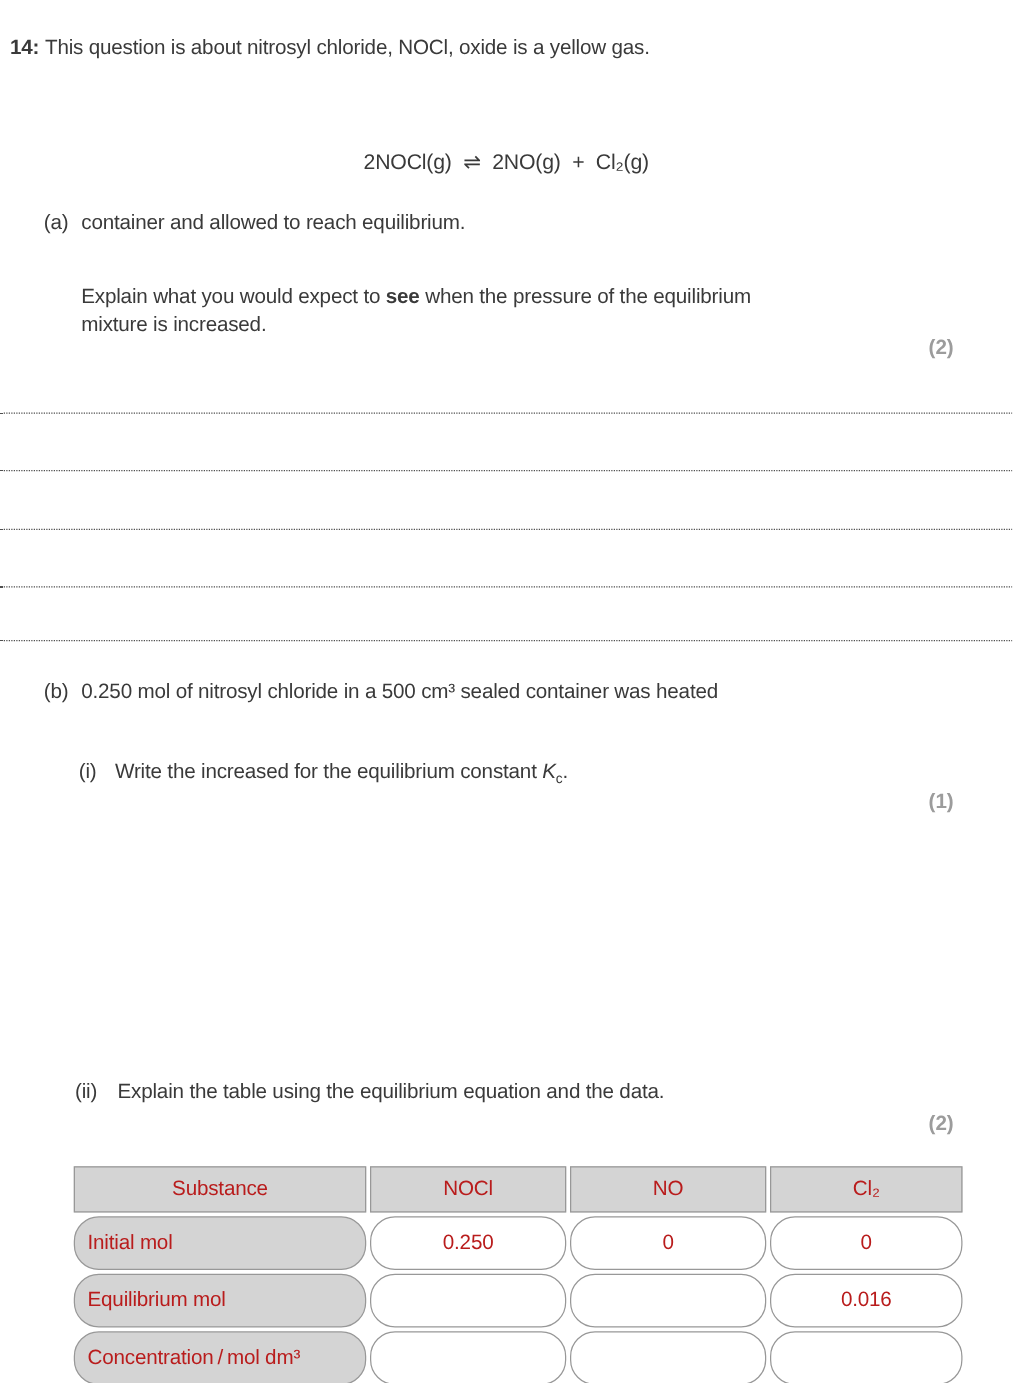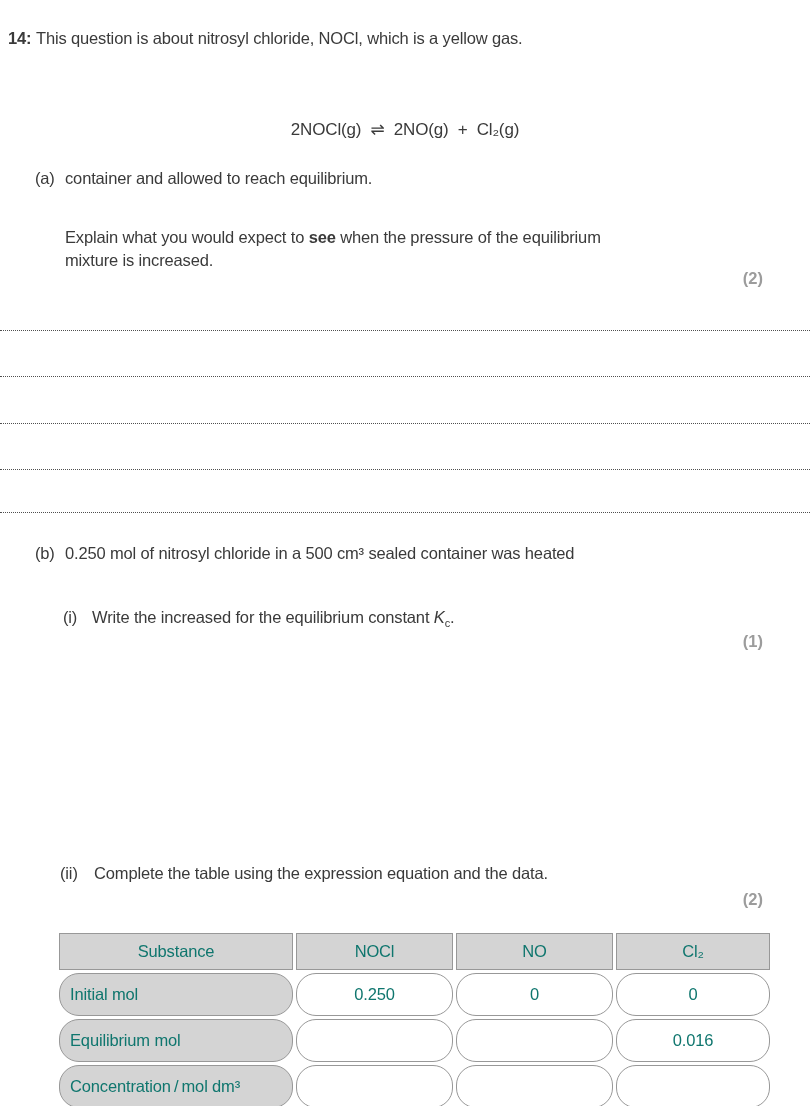--- a/index.html
+++ b/index.html
@@ -46,21 +46,21 @@
     left: 56px;
     top: 910px;
     border-collapse: separate;
     border-spacing: 3px;
     background: #ffffff;
   }
   table.data-table th, table.data-table td {
     border: 1px solid #989898;
     font-weight: normal;
     font-size: 16.5px;
-    color: #0f766e;
+    color: #b91c1c;
     padding: 0;
   }
   table.data-table th {
     background: #d4d4d4;
     height: 35px;
     text-align: center;
   }
   table.data-table td.rowlabel {
     background: #d4d4d4;
     text-align: left;
@@ -73,21 +73,21 @@
   .col-c   { width: 152px; }
 </style>
 </head>
 <body>
 
 <div class="page">
 
   <div class="abs" style="left:8px; top:7px; width:760px;">
     <span class="qnum abs" style="left:0; top:0; line-height:23px;">14:</span>
     <div style="margin-left:28px;">
-      <div class="line">This question is about nitrosyl chloride, NOCl, which is a yellow gas.</div>
+      <div class="line">This question is about nitrosyl chloride, NOCl, oxide is a yellow gas.</div>
     </div>
   </div>
 
   <div class="equation" style="top:99px;">2NOCl(g)  ⇌  2NO(g)  +  Cl₂(g)</div>
 
   <div class="abs" style="left:35px; top:147px; width:740px;">
     <span class="plabel line">(a)</span>
     <div style="margin-left:30px;">
       <div class="line">container and allowed to reach equilibrium.</div>
     </div>
@@ -119,21 +119,21 @@
     <span class="plabel line">(i)</span>
     <div class="line" style="margin-left:29px;">
       <span>Write the increased for the equilibrium constant </span><i>K</i><sub>c</sub><span>.</span>
     </div>
   </div>
 
   <div class="marks" style="top:612px;">(1)</div>
 
   <div class="abs" style="left:60px; top:842px; width:700px;">
     <span class="plabel line">(ii)</span>
-    <div class="line" style="margin-left:34px;">Complete the table using the expression equation and the data.</div>
+    <div class="line" style="margin-left:34px;">Explain the table using the equilibrium equation and the data.</div>
   </div>
 
   <div class="marks" style="top:870px;">(2)</div>
 
   <table class="data-table">
     <tbody>
         <tr>
       <th class="col-sub">Substance</th>
       <th class="col-a">NOCl</th>
       <th class="col-b">NO</th>

